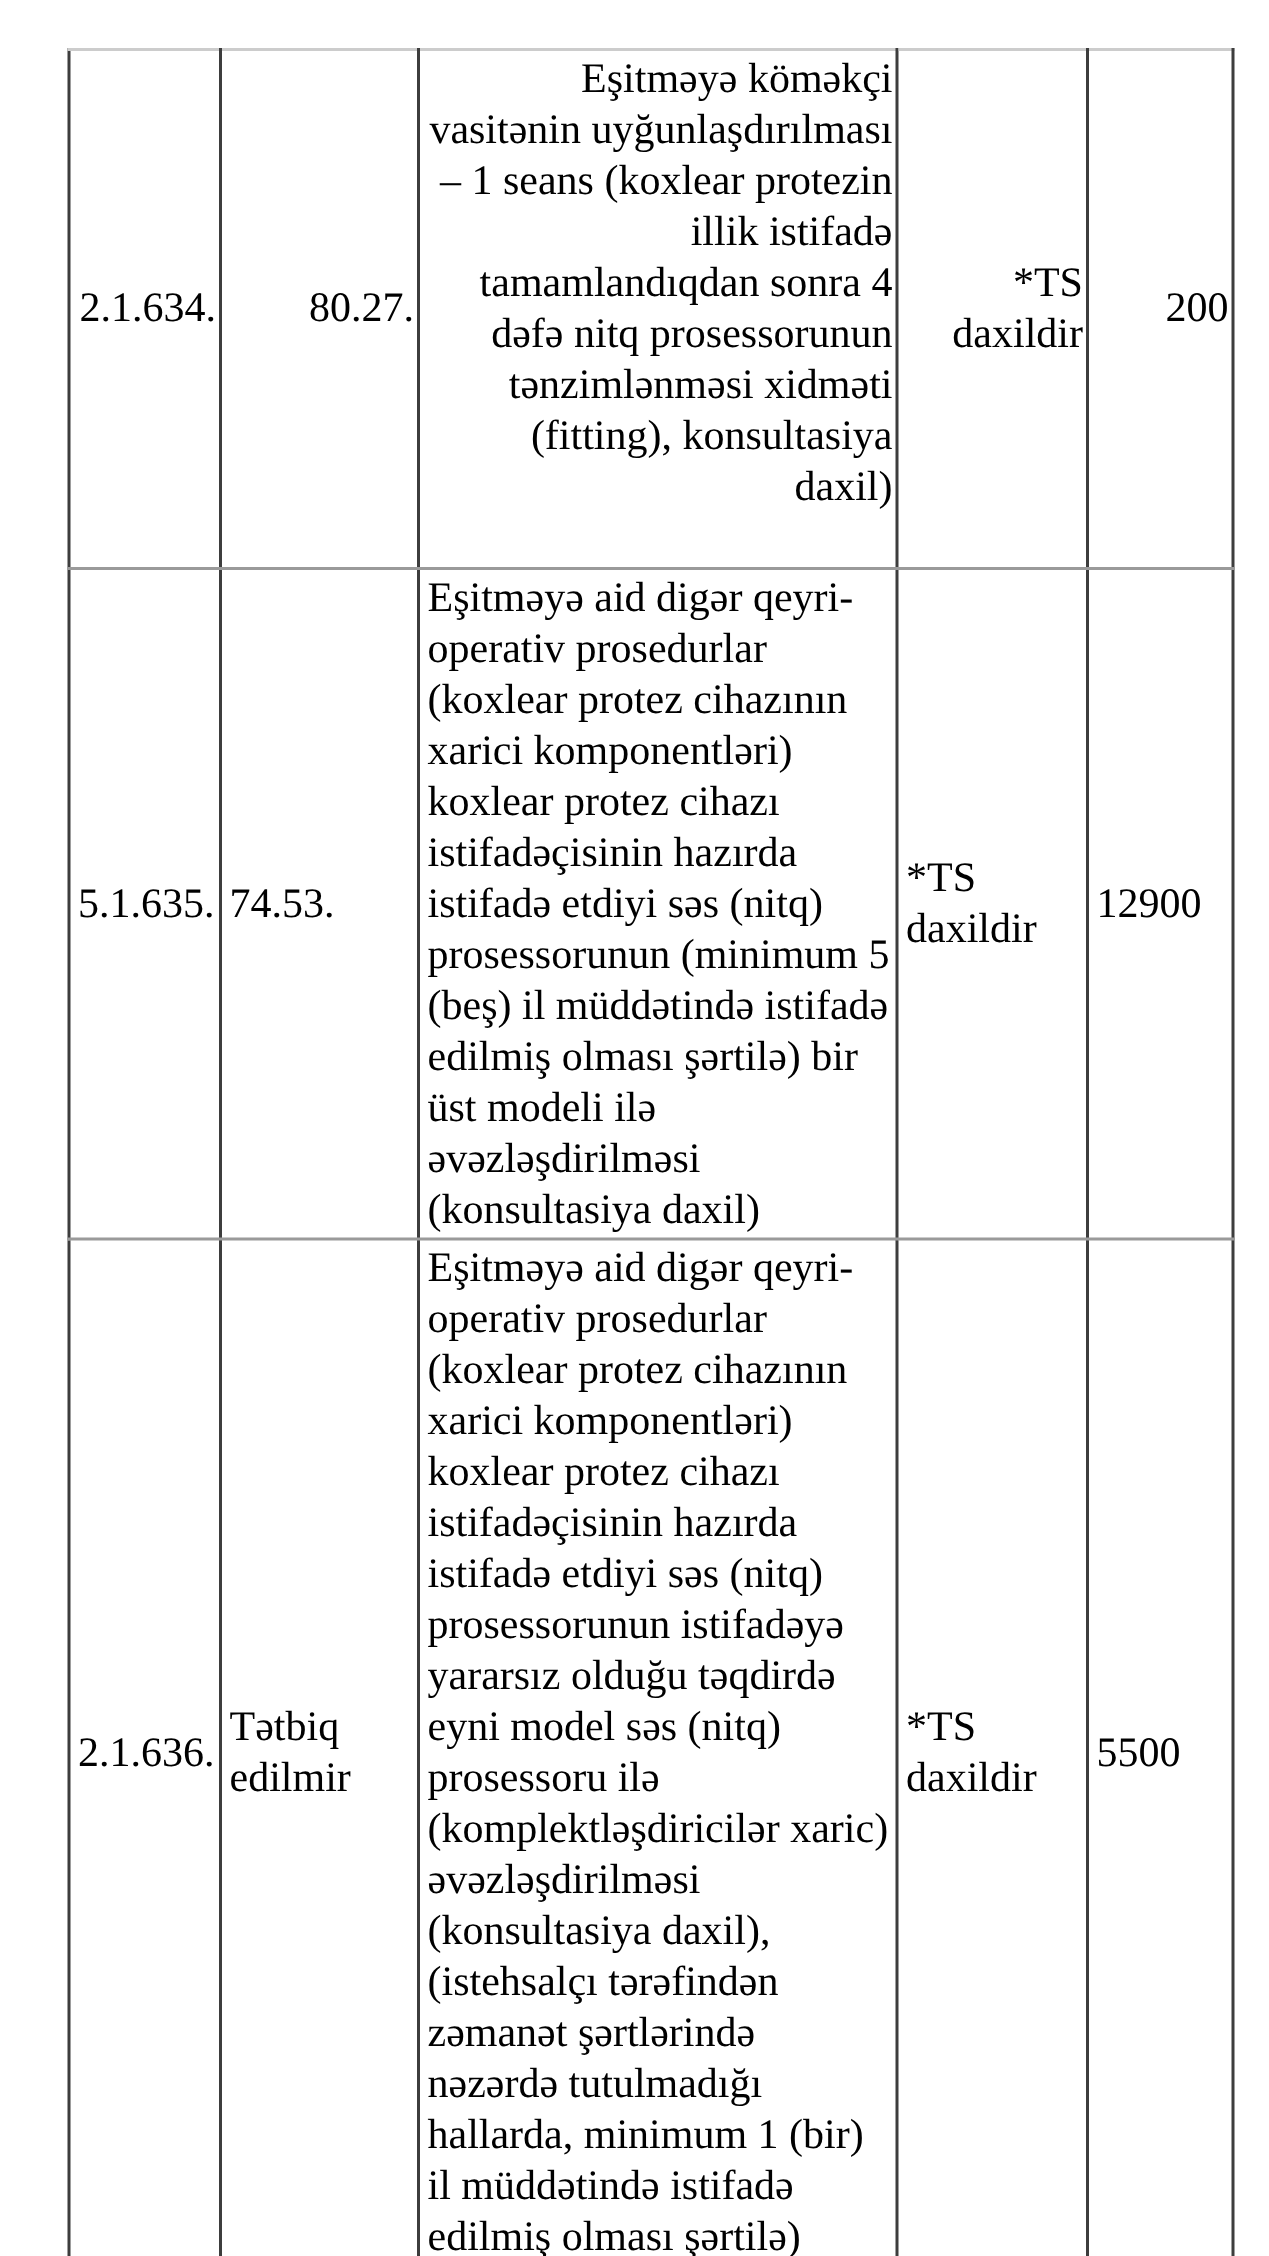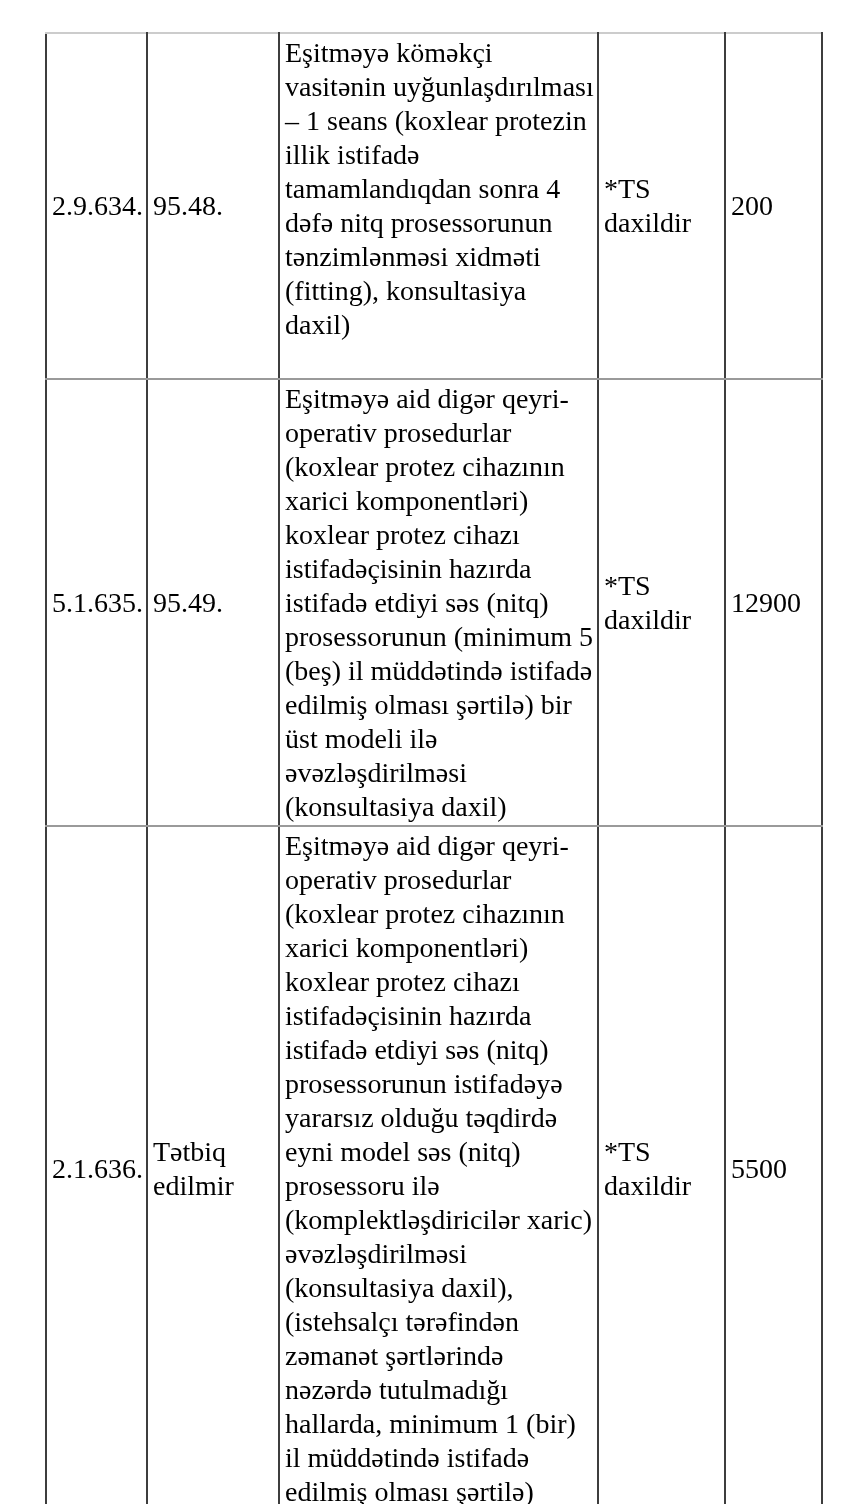--- a/index.html
+++ b/index.html
@@ -29,20 +29,21 @@
     border-right: 2px solid #3d3d3d;
     border-top: 2px solid #9a9a9a;
     border-bottom: 2px solid #9a9a9a;
     vertical-align: middle;
     padding: 1px 2px 1px 5px;
     overflow: hidden;
     word-wrap: break-word;
   }
   .doc-table tr:first-child td {
     border-top-color: #cccccc;
+    text-align: right;
   }
   .doc-table td.cell-description {
     vertical-align: top;
     padding-top: 2px;
   }
   .row-1 td { height: 341px; }
   .row-2 td { height: 438px; }
   .row-3 td { height: 663px; }
 </style>
 </head>
@@ -51,29 +52,29 @@
 <table class="doc-table">
   <colgroup>
     <col style="width:101px">
     <col style="width:132px">
     <col style="width:319px">
     <col style="width:127px">
     <col style="width:97px">
   </colgroup>
   <tbody>
     <tr class="row-1">
-      <td class="cell-code">2.9.634.</td>
-      <td class="cell-service-code">95.48.</td>
+      <td class="cell-code">2.1.634.</td>
+      <td class="cell-service-code">80.27.</td>
       <td class="cell-description">Eşitməyə köməkçi vasitənin uyğunlaşdırılması – 1 seans (koxlear protezin illik istifadə tamamlandıqdan sonra 4 dəfə nitq prosessorunun tənzimlənməsi xidməti (fitting), konsultasiya daxil)</td>
       <td class="cell-note">*TS daxildir</td>
       <td class="cell-price">200</td>
     </tr>
     <tr class="row-2">
       <td class="cell-code">5.1.635.</td>
-      <td class="cell-service-code">95.49.</td>
+      <td class="cell-service-code">74.53.</td>
       <td class="cell-description">Eşitməyə aid digər qeyri-operativ prosedurlar (koxlear protez cihazının xarici komponentləri) koxlear protez cihazı istifadəçisinin hazırda istifadə etdiyi səs (nitq) prosessorunun (minimum 5 (beş) il müddətində istifadə edilmiş olması şərtilə) bir üst modeli ilə əvəzləşdirilməsi (konsultasiya daxil)</td>
       <td class="cell-note">*TS daxildir</td>
       <td class="cell-price">12900</td>
     </tr>
     <tr class="row-3">
       <td class="cell-code">2.1.636.</td>
       <td class="cell-service-code">Tətbiq edilmir</td>
       <td class="cell-description">Eşitməyə aid digər qeyri-operativ prosedurlar (koxlear protez cihazının xarici komponentləri) koxlear protez cihazı istifadəçisinin hazırda istifadə etdiyi səs (nitq) prosessorunun istifadəyə yararsız olduğu təqdirdə eyni model səs (nitq) prosessoru ilə (komplektləşdiricilər xaric) əvəzləşdirilməsi (konsultasiya daxil), (istehsalçı tərəfindən zəmanət şərtlərində nəzərdə tutulmadığı hallarda, minimum 1 (bir) il müddətində istifadə edilmiş olması şərtilə)</td>
       <td class="cell-note">*TS daxildir</td>
       <td class="cell-price">5500</td>

